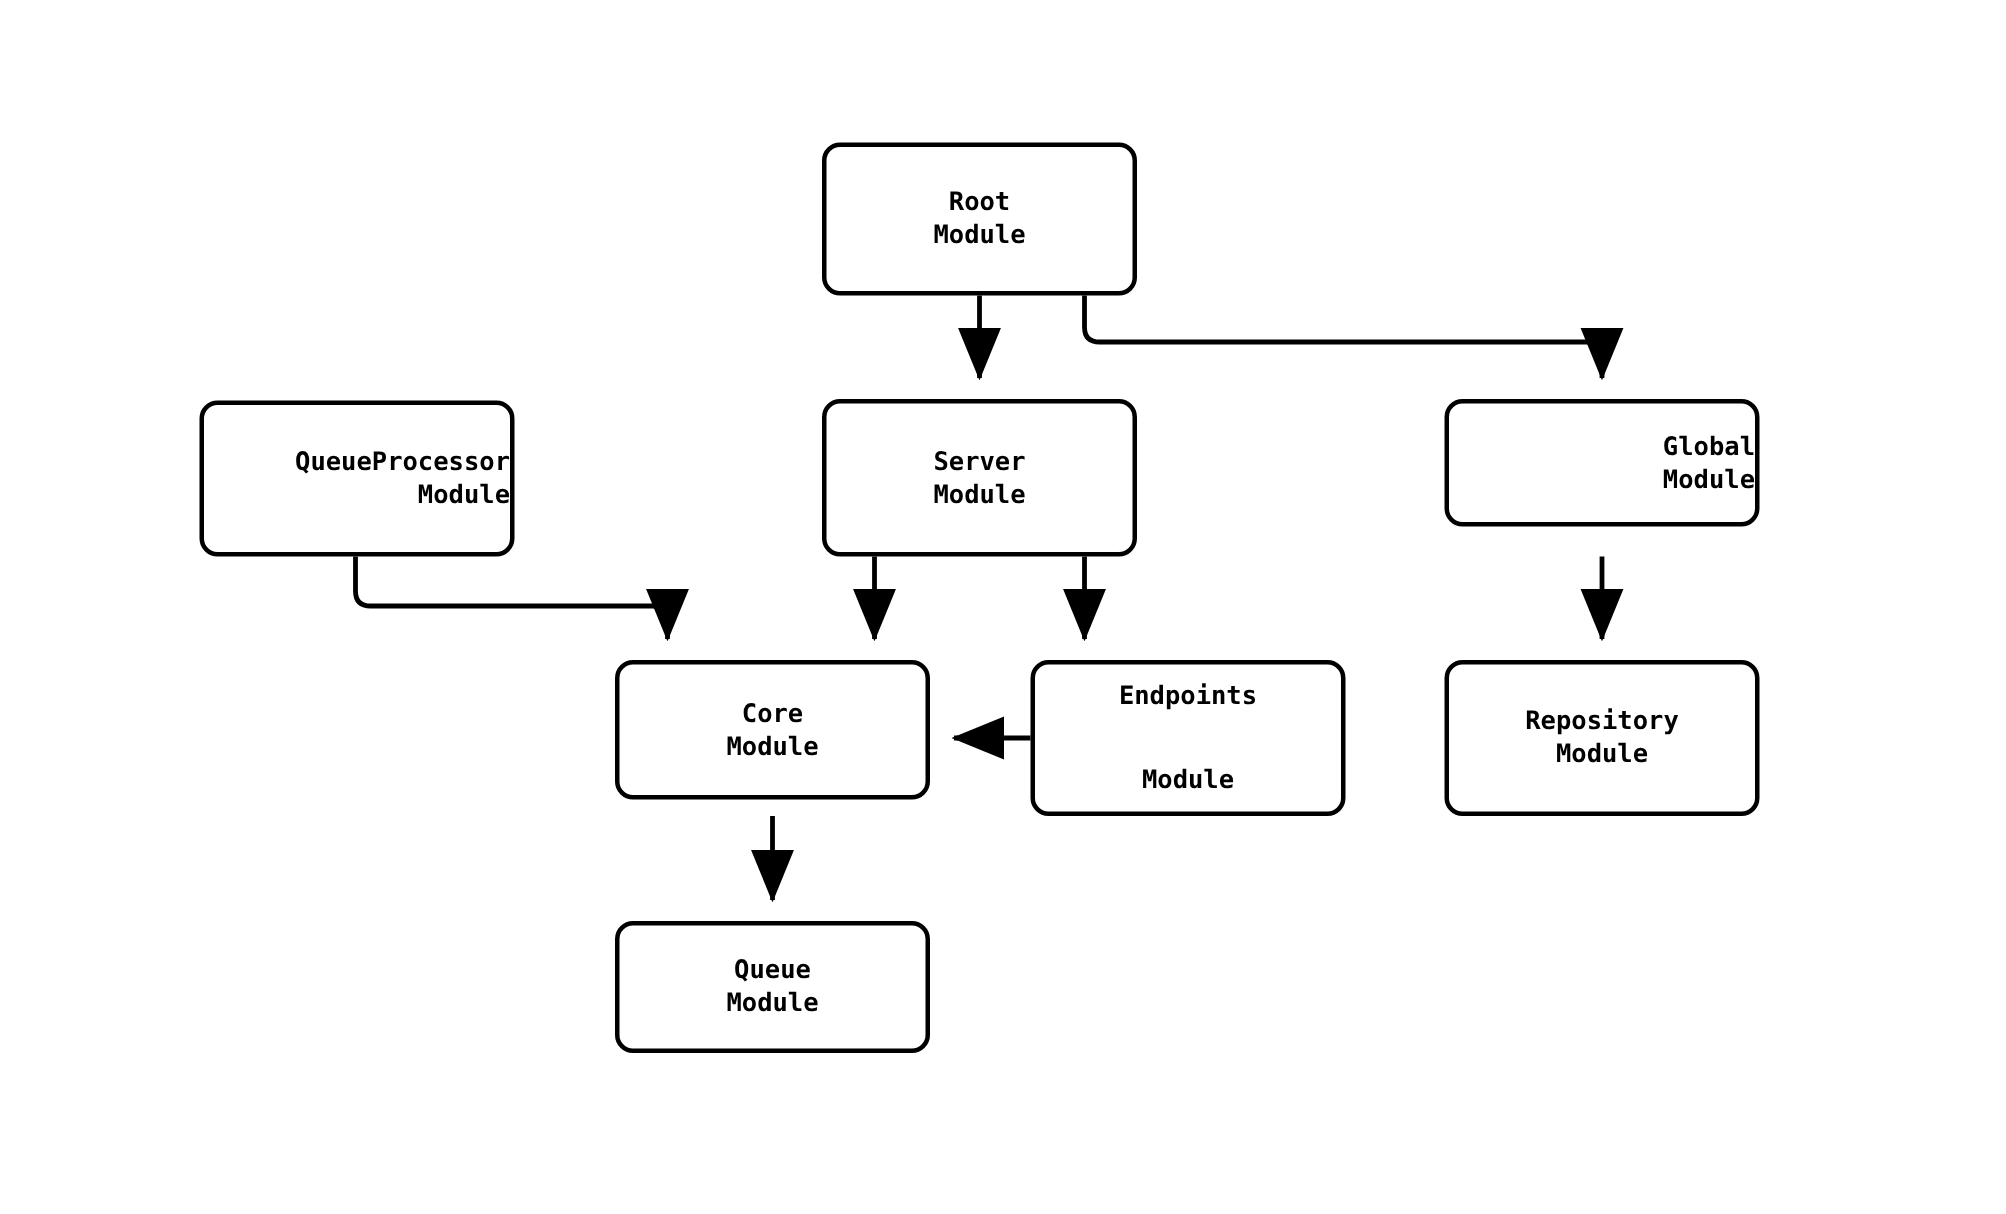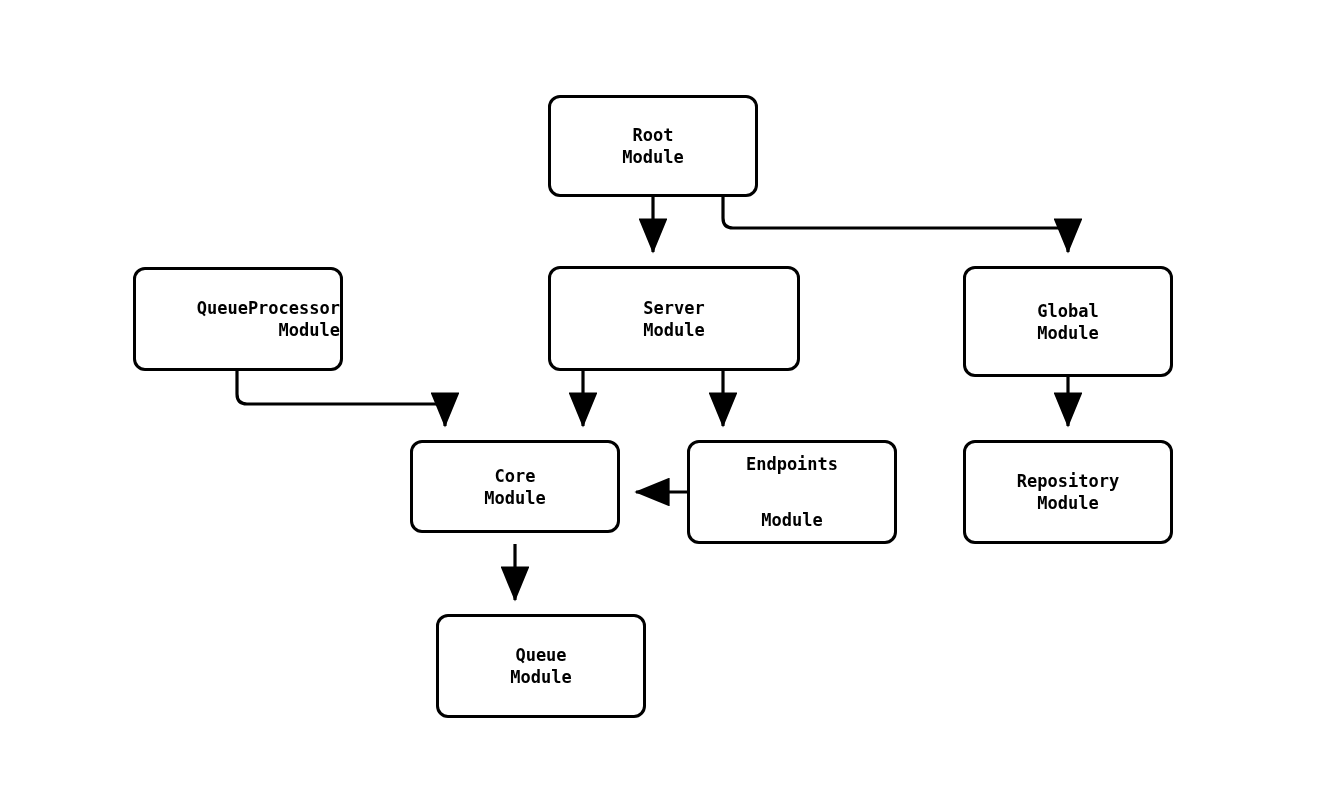--- a/index.html
+++ b/index.html
@@ -81,43 +81,43 @@
   <div class="node" style="left:548px; top:95px; width:210px; height:102px;">
     <div class="node-label">Root</div>
     <div class="node-label">Module</div>
   </div>
 
   <div class="node" style="left:133px; top:267px; width:210px; height:104px;align-items:flex-end;">
     <div class="node-label">QueueProcessor</div>
     <div class="node-label">Module</div>
   </div>
 
-  <div class="node" style="left:548px; top:266px; width:252px; height:105px;">
+  <div class="node" style="left:548px; top:266px; width:210px; height:105px;">
     <div class="node-label">Server</div>
     <div class="node-label">Module</div>
   </div>
 
-  <div class="node" style="left:963px; top:266px; width:210px; height:111px;">
+  <div class="node" style="left:963px; top:266px; width:210px; height:85px;align-items:flex-end;">
     <div class="node-label">Global</div>
     <div class="node-label">Module</div>
   </div>
 
   <div class="node" style="left:410px; top:440px; width:210px; height:93px;">
     <div class="node-label">Core</div>
     <div class="node-label">Module</div>
   </div>
 
   <div class="node" style="left:687px; top:440px; width:210px; height:104px;gap:34px;">
     <div class="node-label">Endpoints</div>
     <div class="node-label">Module</div>
   </div>
 
   <div class="node" style="left:963px; top:440px; width:210px; height:104px;">
     <div class="node-label">Repository</div>
     <div class="node-label">Module</div>
   </div>
 
-  <div class="node" style="left:410px; top:614px; width:210px; height:104px;margin-left:26px;">
+  <div class="node" style="left:410px; top:614px; width:210px; height:88px;">
     <div class="node-label">Queue</div>
     <div class="node-label">Module</div>
   </div>
 
 </div>
 
 </body></html>

